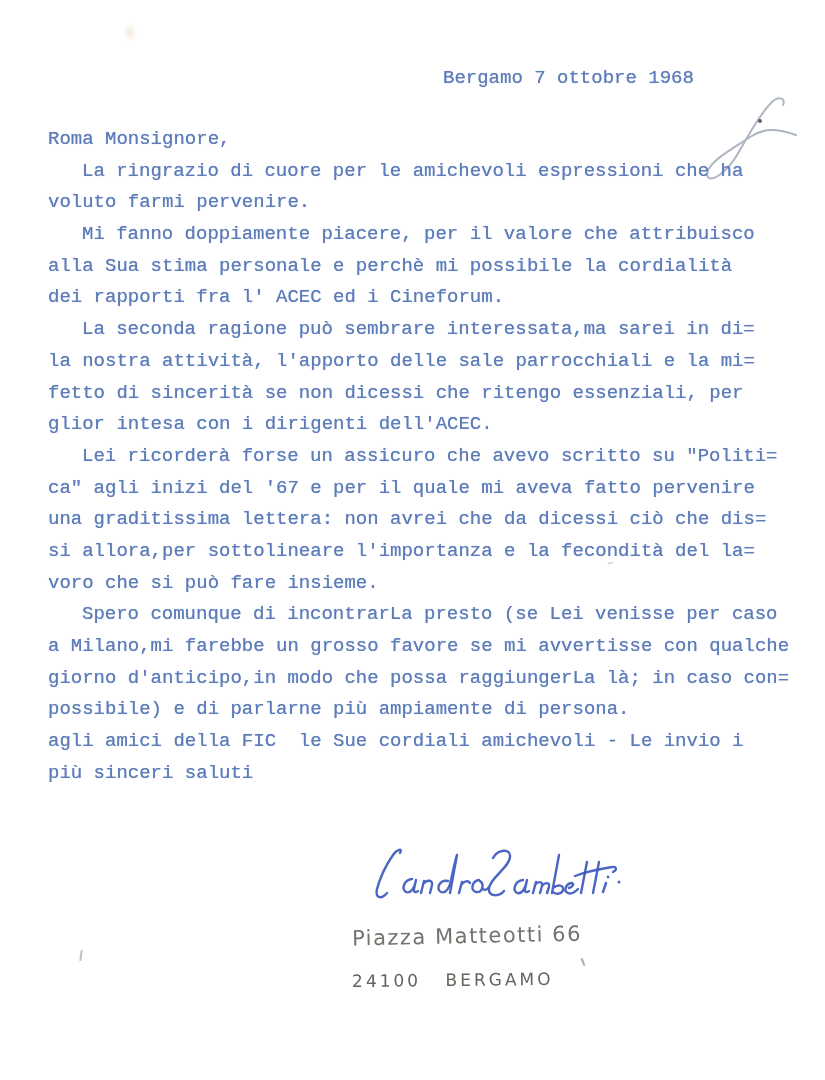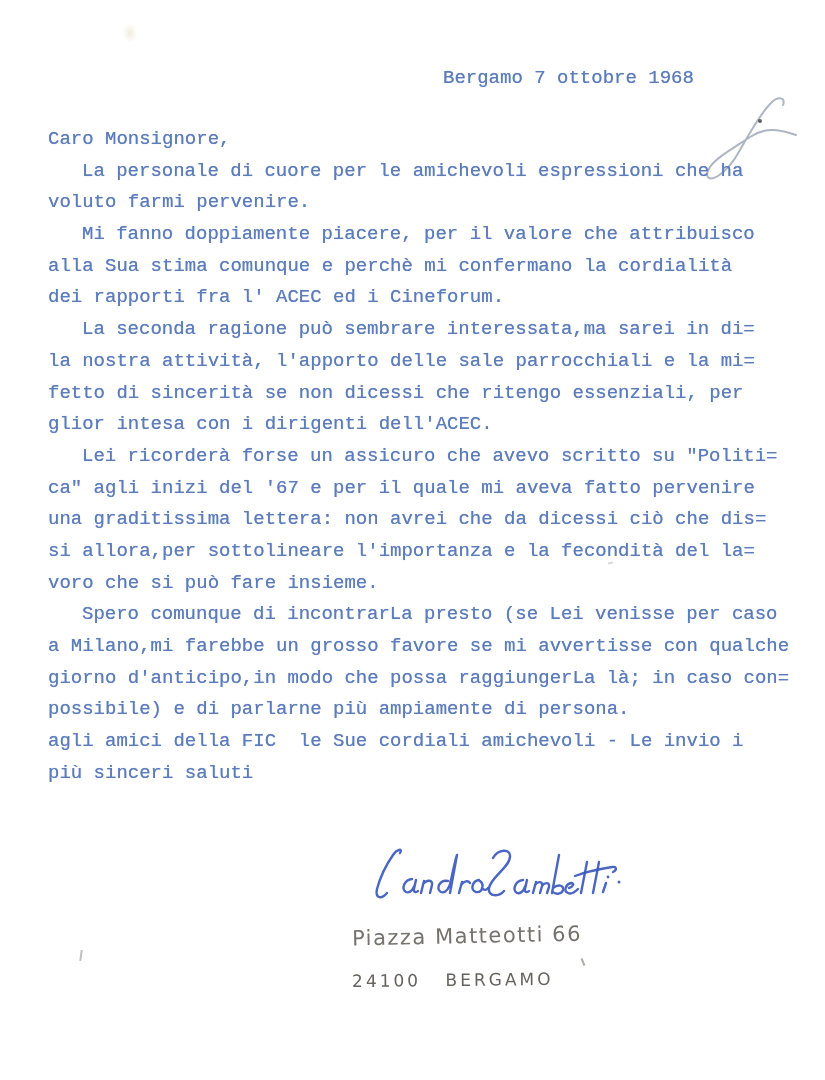--- a/index.html
+++ b/index.html
@@ -73,25 +73,25 @@
   <div class="smudge"></div>
 
   <div class="date typed">Bergamo 7 ottobre 1968</div>
 
   <svg class="flourish" width="120" height="110" viewBox="0 0 120 110">
     <path d="M 93,17 C 96,9 88,8 81,15 C 71,25 60,44 50,62 C 44,73 36,83 28,88 C 18,94 14,88 20,79 C 26,70 42,61 60,49 C 76,38 92,42 106,47"></path>
     <circle cx="70" cy="33" r="2"></circle>
   </svg>
 
   <div class="body-text typed">
-      <div class="line">Caro Monsignore,</div>
-      <div class="line indent">La personale di cuore per le amichevoli espressioni che ha</div>
+      <div class="line">Roma Monsignore,</div>
+      <div class="line indent">La ringrazio di cuore per le amichevoli espressioni che ha</div>
       <div class="line">voluto farmi pervenire.</div>
       <div class="line indent">Mi fanno doppiamente piacere, per il valore che attribuisco</div>
-      <div class="line">alla Sua stima comunque e perchè mi confermano la cordialità</div>
+      <div class="line">alla Sua stima personale e perchè mi possibile la cordialità</div>
       <div class="line">dei rapporti fra l' ACEC ed i Cineforum.</div>
       <div class="line indent">La seconda ragione può sembrare interessata,ma sarei in di=</div>
       <div class="line">la nostra attività, l'apporto delle sale parrocchiali e la mi=</div>
       <div class="line">fetto di sincerità se non dicessi che ritengo essenziali, per</div>
       <div class="line">glior intesa con i dirigenti dell'ACEC.</div>
       <div class="line indent">Lei ricorderà forse un assicuro che avevo scritto su "Politi=</div>
       <div class="line">ca" agli inizi del '67 e per il quale mi aveva fatto pervenire</div>
       <div class="line">una graditissima lettera: non avrei che da dicessi ciò che dis=</div>
       <div class="line">si allora,per sottolineare l'importanza e la fecondità del la=</div>
       <div class="line">voro che si può fare insieme.</div>

